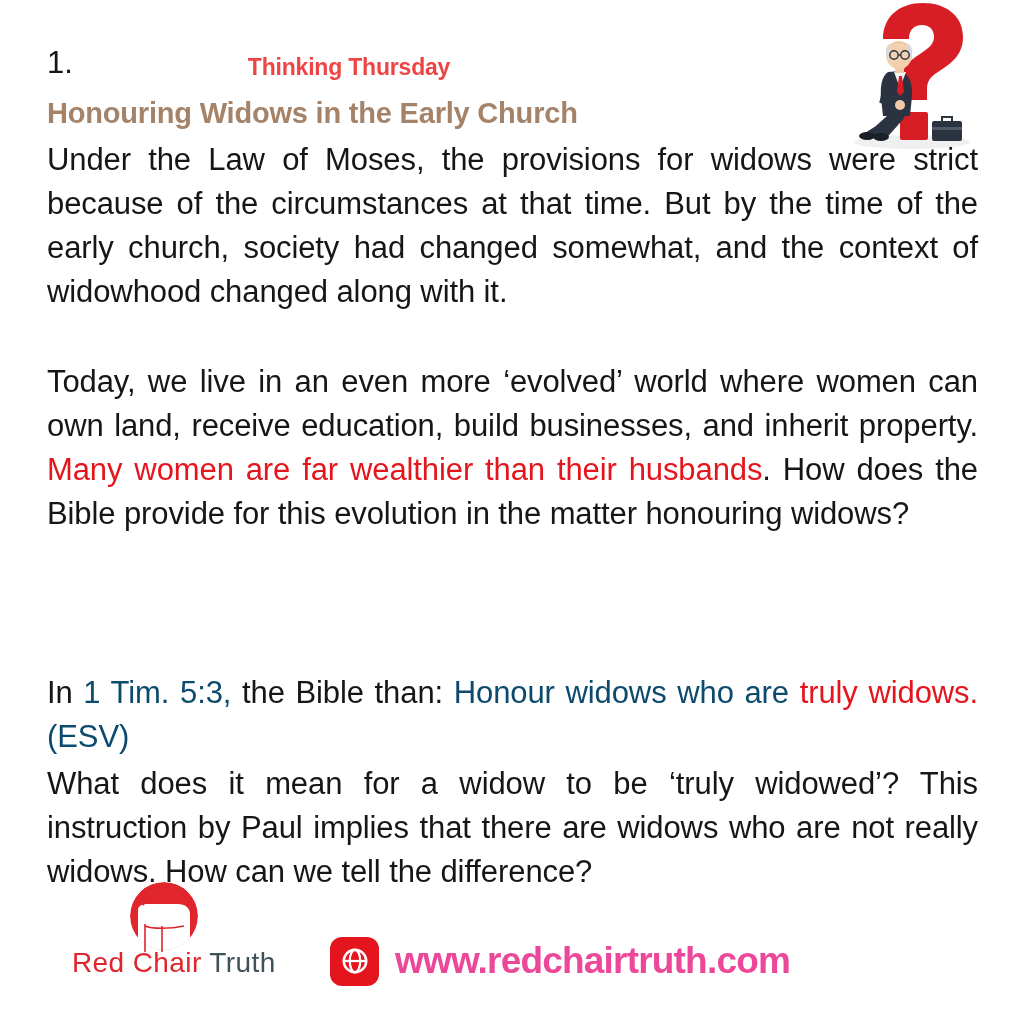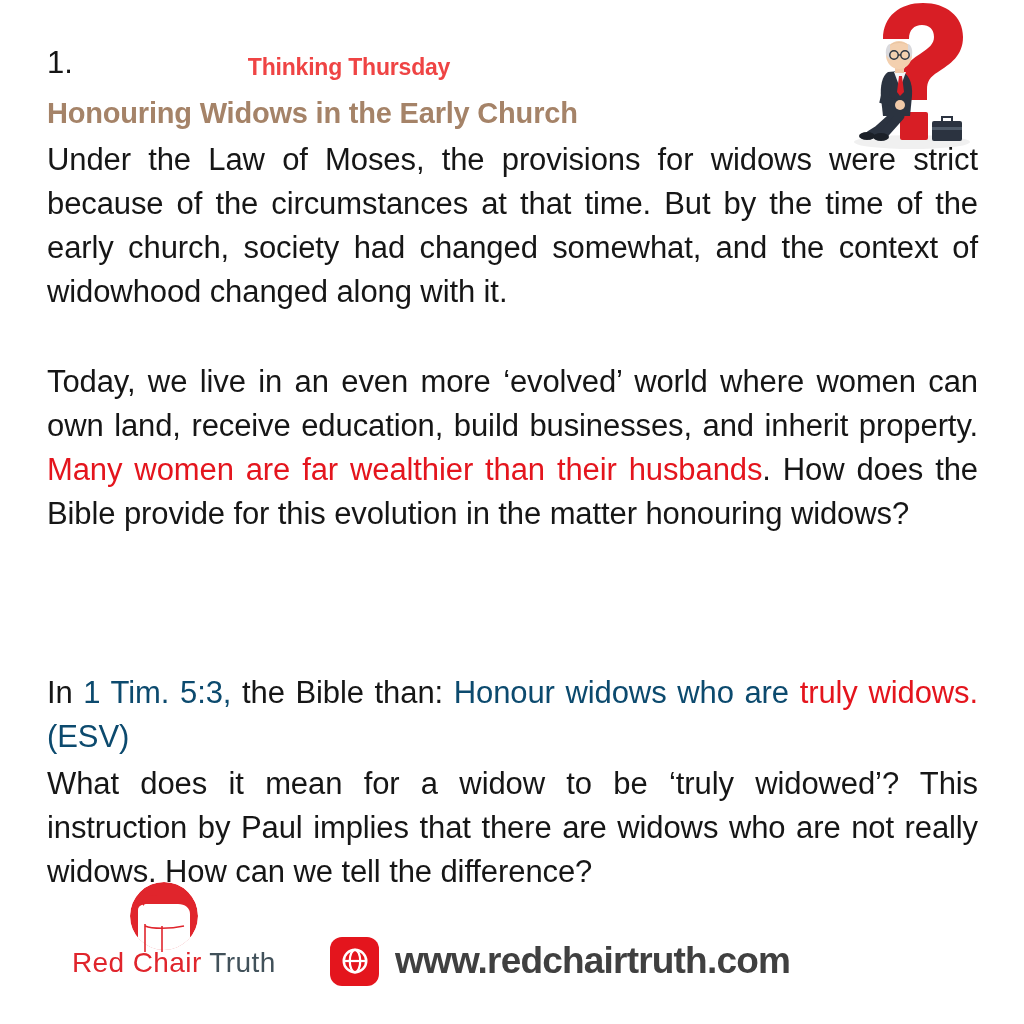--- a/index.html
+++ b/index.html
@@ -148,21 +148,21 @@
     background: #e4151d;
     display: flex;
     align-items: center;
     justify-content: center;
     flex: 0 0 auto;
   }
   .website-url {
     font-size: 37px;
     line-height: 42px;
     font-weight: 700;
-    color: #404040;
+    color: #ec4899;
     letter-spacing: -0.8px;
     white-space: nowrap;
   }
 
   
   .qmark-art {
     position: absolute;
     left: 826px;
     top: 0;
     width: 170px;

